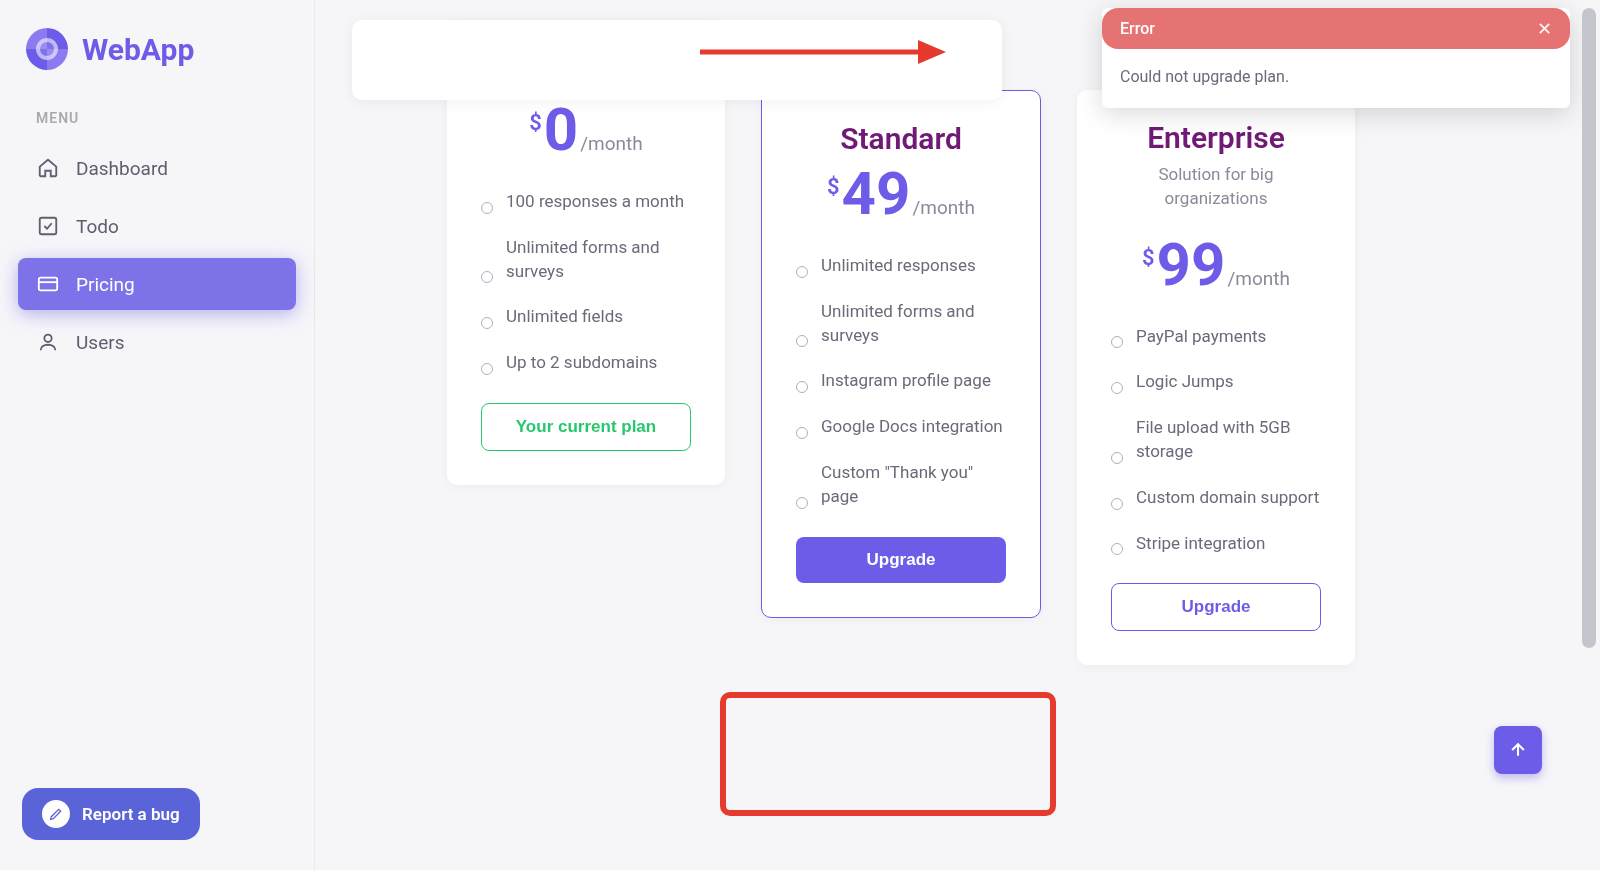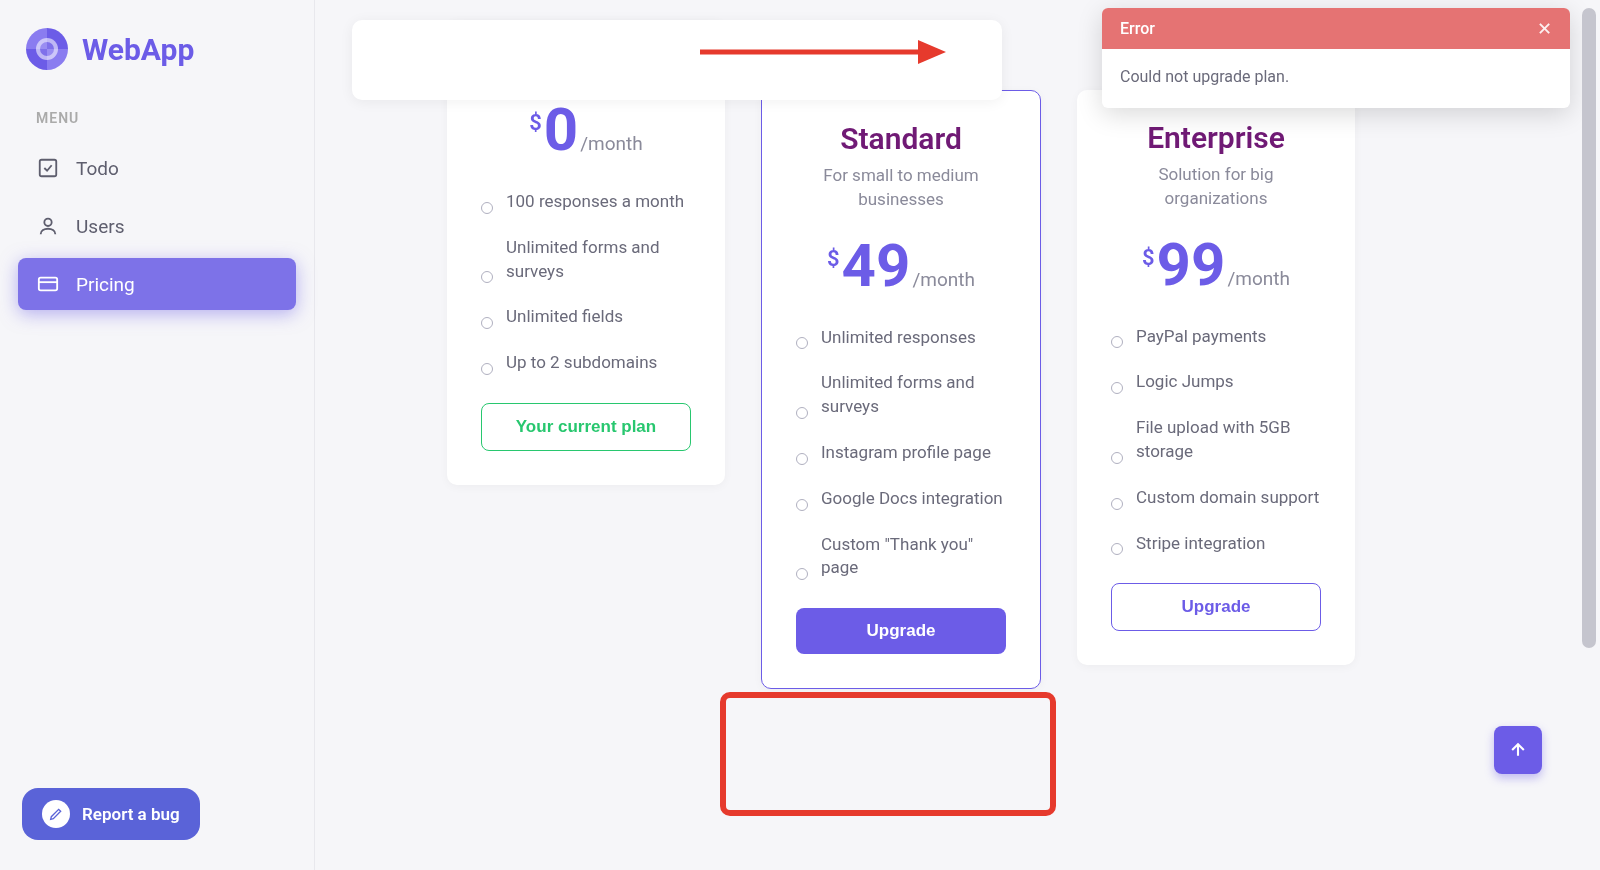--- a/index.html
+++ b/index.html
@@ -31,21 +31,21 @@
 .features { display: flex; flex-direction: column; gap: 22px; margin-bottom: 28px; }
 .feature { display: flex; align-items: flex-end; gap: 13px; font-size: 17px; color: #6a6a7a; line-height: 1.4; }
 .circle-icon { width: 12px; height: 12px; border-radius: 50%; border: 1.5px solid #b0b0c0; flex-shrink: 0; margin-top: 5px; }
 .plan-btn { border-radius: 8px; padding: 13px 0; font-size: 17px; font-weight: 700; cursor: pointer; text-align: center; border: none; }
 .btn-current { background: #fff; border: 1px solid #28c76f; color: #28c76f; }
 .btn-upgrade-primary { background: #6c5ce7; color: #fff; }
 .btn-upgrade-outline { background: #fff; border: 1px solid #6c5ce7; color: #6c5ce7; }
 
 
 .toast { position: absolute; top: 8px; right: 30px; width: 468px; background: #fff; border-radius: 6px; box-shadow: 0 6px 26px rgba(0,0,0,0.15); overflow: hidden; }
-.toast-header { background: #e57373; color: #fff; padding: 10px 18px; display: flex; justify-content: space-between; align-items: center; font-size: 16px; font-weight: 500; }
+.toast-header { background: #e57373; color: #fff; padding: 10px 18px; display: flex; justify-content: space-between; align-items: center; font-size: 16px; font-weight: 500; border-radius: 16px; }
 .toast-close { cursor: pointer; font-size: 18px; opacity: 0.9; }
 .toast-body { padding: 18px 18px 22px; font-size: 16px; color: #6a6a7a; }
 
 
 .arrow { position: absolute; top: 38px; left: 700px; width: 246px; height: 28px; pointer-events: none; }
 .red-box { position: absolute; border: 6px solid #e63a2d; border-radius: 10px; pointer-events: none; }
 
 
 .scroll-top { position: absolute; bottom: 96px; right: 58px; width: 48px; height: 48px; background: #6c5ce7; border-radius: 8px; display: flex; align-items:center; justify-content:center; cursor:pointer; box-shadow: 0 4px 10px rgba(108,92,231,0.4); }
 .scroll-top svg { width: 20px; height: 20px; stroke: #fff; fill:none; stroke-width: 2.5; }
@@ -68,49 +68,57 @@
 
 <aside class="sidebar">
   <div class="logo-row">
     <div class="logo-circle">
         <div class="logo-inner"></div>
       </div>
     <span class="logo-text">WebApp</span>
   </div>
   <div class="menu-label">MENU</div>
 
+  <div class="nav-item">
+    <span class="nav-icon">
+      <svg viewBox="0 0 24 24">
+          <path d="M3 10.5L12 3l9 7.5V20a1 1 0 0 1-1 1h-5v-6h-6v6H4a1 1 0 0 1-1-1z"></path>
+        </svg>
+    </span>
+    <span>Dashboard</span>
+  </div>
 
   <div class="nav-item">
     <span class="nav-icon">
       <svg viewBox="0 0 24 24">
           <rect x="3" y="3" width="18" height="18" rx="2"></rect>
           <path d="M8 12l3 3 5-6"></path>
         </svg>
     </span>
     <span>Todo</span>
   </div>
 
+  <div class="nav-item active">
+    <span class="nav-icon">
+      <svg viewBox="0 0 24 24">
+          <rect x="2" y="5" width="20" height="14" rx="2"></rect>
+          <line x1="2" y1="10" x2="22" y2="10"></line>
+        </svg>
+    </span>
+    <span>Pricing</span>
+  </div>
+
   <div class="nav-item">
     <span class="nav-icon">
       <svg viewBox="0 0 24 24">
           <circle cx="12" cy="8" r="4"></circle>
           <path d="M4 21c0-4 4-6 8-6s8 2 8 6"></path>
         </svg>
     </span>
     <span>Users</span>
-  </div>
-
-  <div class="nav-item active">
-    <span class="nav-icon">
-      <svg viewBox="0 0 24 24">
-          <rect x="2" y="5" width="20" height="14" rx="2"></rect>
-          <line x1="2" y1="10" x2="22" y2="10"></line>
-        </svg>
-    </span>
-    <span>Pricing</span>
   </div>
 </aside>
 
 <main class="main">
   <div class="plans">
 
     <div class="plan-card free" style="margin-top:0; padding-top:0;">
       <div style="height:80px; display:flex; align-items:flex-end; justify-content:center;">
         <div class="plan-tag" style="margin-bottom:8px;">A simple start for everyone</div>
       </div>
@@ -133,21 +141,20 @@
         <div class="feature">
             <span class="circle-icon"></span>
             <span>Up to 2 subdomains</span>
           </div>
       </div>
       <button class="plan-btn btn-current">Your current plan</button>
     </div>
 
     <div class="plan-card standard">
       <div class="plan-title">Standard</div>
-      <div class="plan-tag">For small to medium businesses</div>
       <div class="price-row">
         <span class="dollar">$</span><span class="price-amount">49</span><span class="price-period">/month</span>
       </div>
       <div class="features">
         <div class="feature">
             <span class="circle-icon"></span>
             <span>Unlimited responses</span>
           </div>
         <div class="feature">
             <span class="circle-icon"></span>

